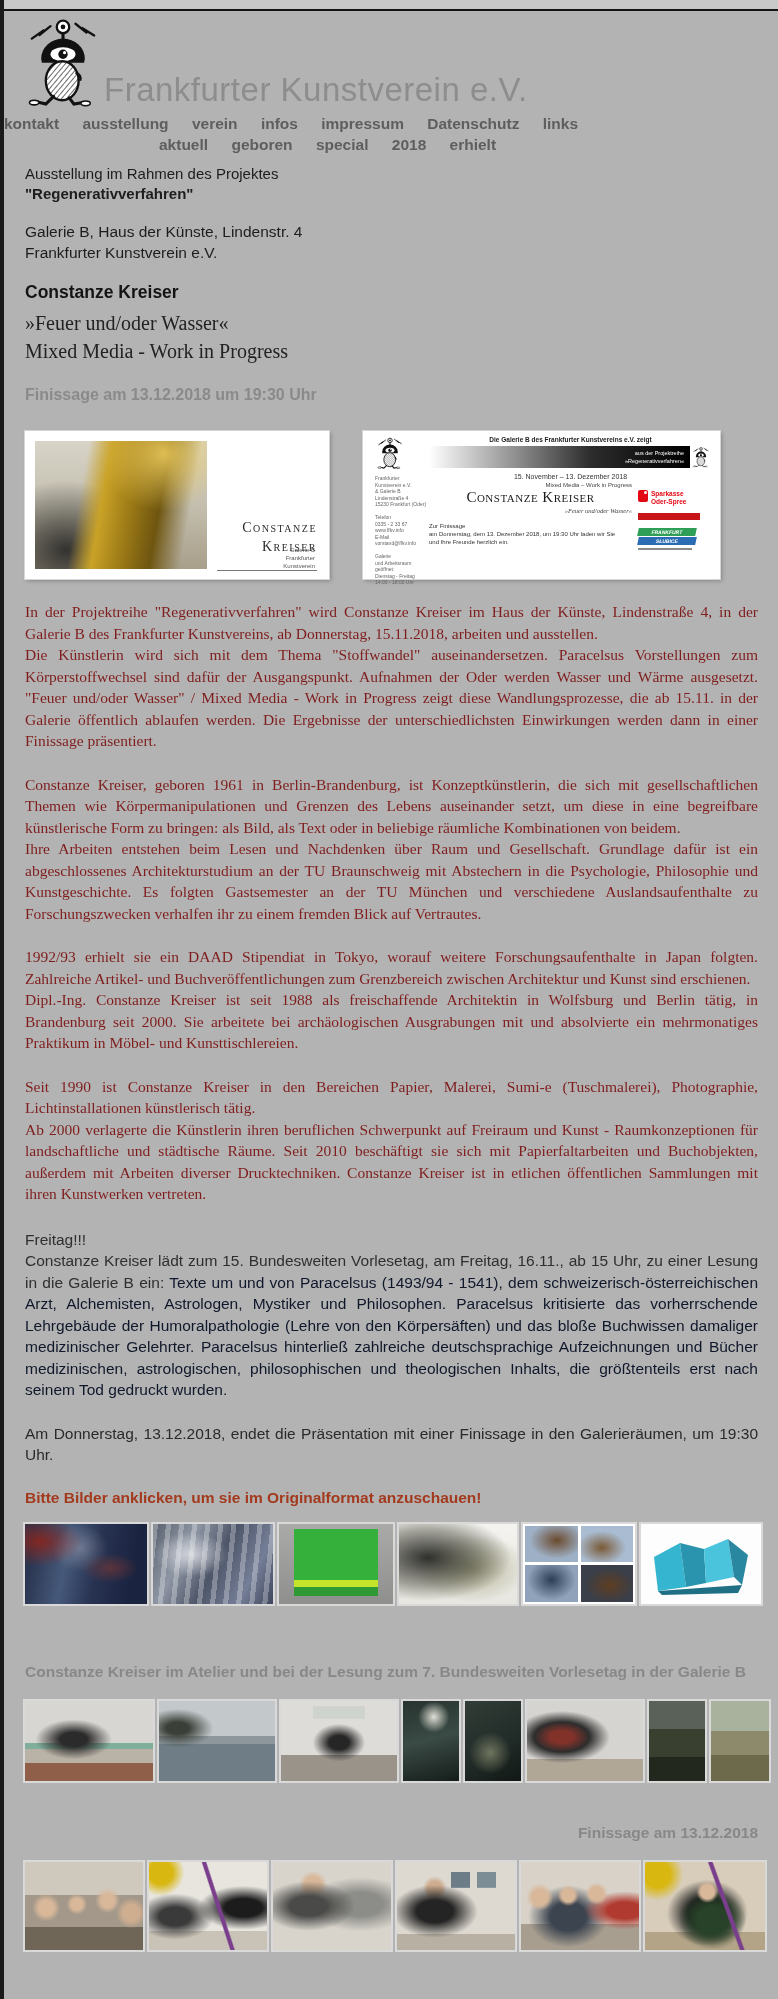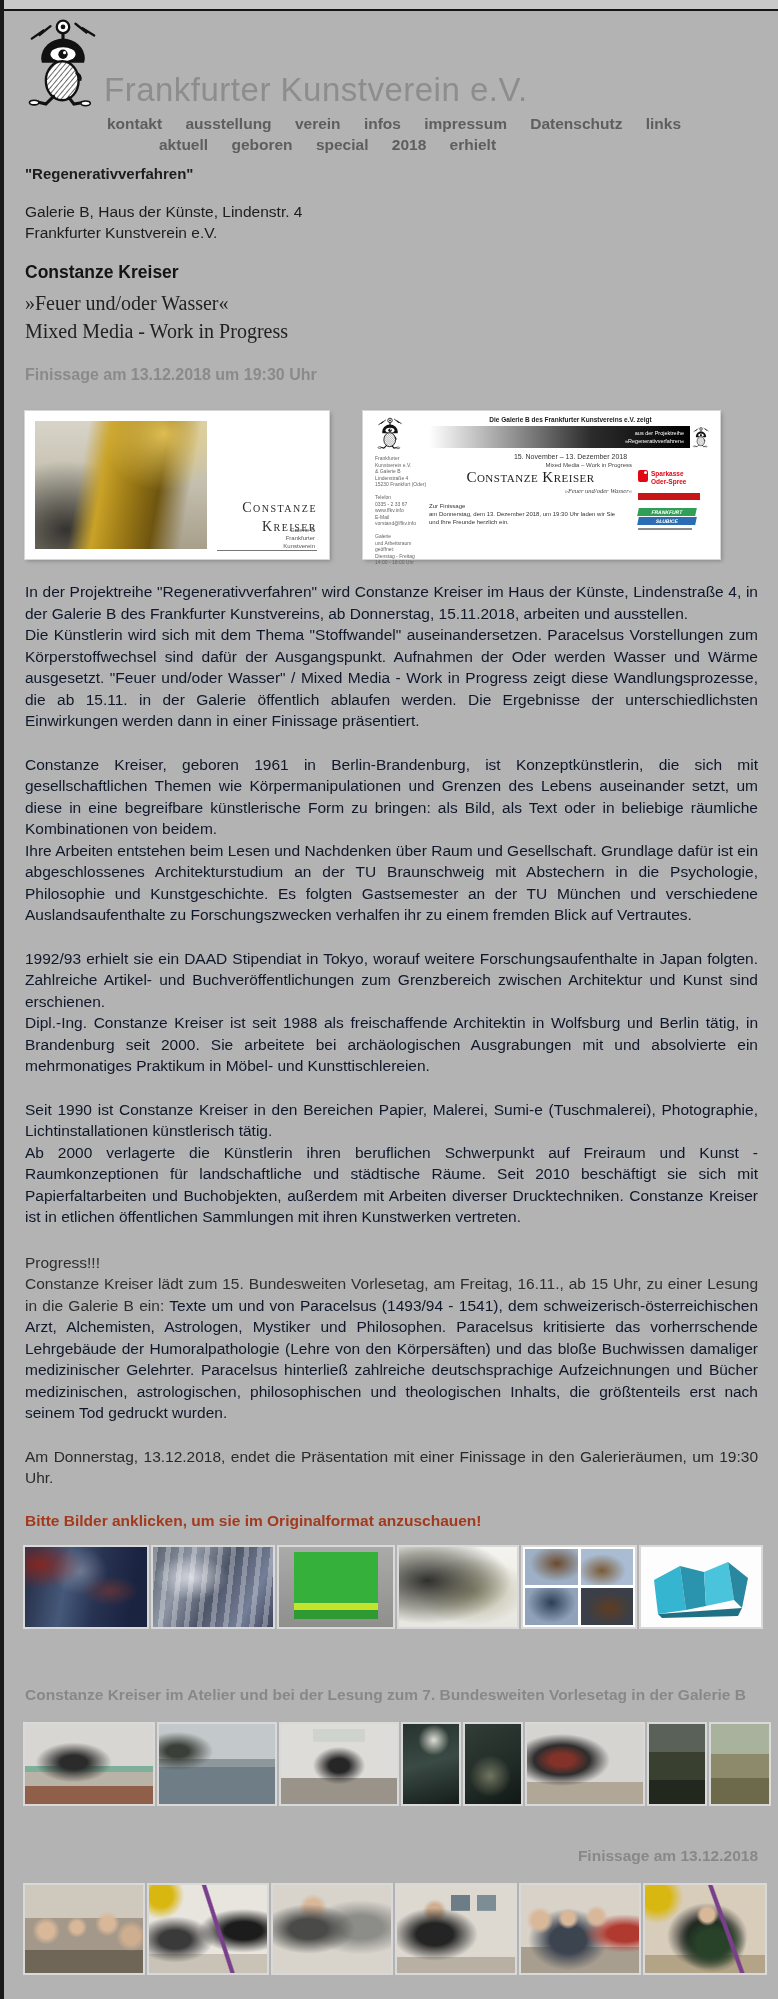--- a/index.html
+++ b/index.html
@@ -8,21 +8,21 @@
         border-left:4px solid #1a1a1a;box-sizing:border-box;overflow:hidden;}
   .top-strip{height:9px;background:#c9c9c9;border-bottom:2px solid #141414;}
 
   
   .header{position:relative;height:102px;}
   .logo-main{position:absolute;left:20px;top:2px;}
   .site-title{position:absolute;left:100px;top:60px;font-size:33px;color:#8d8d8d;letter-spacing:.5px;}
 
   
   .nav{font-weight:bold;font-size:15.5px;color:#5e5e5e;line-height:21px;}
-  .nav-row1{margin-left:103px;}
+  .nav-row1{}
   .nav-row2{margin-left:155px;}
   .nav span{margin-right:19px;cursor:pointer;}
 
   .content{margin:0 20px 0 21px;}
 
   .intro{margin-top:9px;font-size:15px;color:#1d1d1d;line-height:20px;}
   .intro .b{font-weight:bold;}
 
   .dates{margin-top:17px;font-size:15.5px;color:#1d1d1d;line-height:21px;}
   .dates .b{font-weight:bold;}
@@ -78,22 +78,22 @@
   .spk-text{color:#e30613;font-weight:bold;font-size:6.5px;line-height:7.5px;white-space:pre-line;}
   .spk-bar{width:62px;height:7px;background:#c81618;margin-top:8px;}
   .fs-badge{margin-top:8px;width:58px;}
   .fs-top{background:#2f9e57;color:#fff;font-size:5px;font-weight:bold;padding:1px 3px;
       transform:skewX(-12deg);text-align:center;}
   .fs-bot{background:#2a6db5;color:#fff;font-size:5px;font-weight:bold;padding:1px 3px;
       transform:skewX(-12deg);text-align:center;margin-top:1px;}
   .fs-line{height:2px;background:#8a8a8a;margin-top:3px;width:54px;}
 
   
-  .para{margin-top:22px;font-size:15.5px;line-height:21.5px;color:#0f172a;
-        text-align:justify;white-space:pre-line;}
+  .para{margin-top:22px;font-size:15.5px;line-height:21.5px;color:#7f1d1d;
+        text-align:justify;white-space:pre-line;font-family:Liberation Serif, serif;}
   .achtung-title{margin-top:24px;font-size:15.5px;color:#2f2f2f;line-height:21.5px;}
   .achtung-para{font-size:15.5px;line-height:21.5px;text-align:justify;}
   .achtung-para .dark{color:#2f2f2f;}
   .achtung-para .grey{color:#0f172a;}
   .closing{margin-top:22px;font-size:15.5px;line-height:21.5px;color:#2a2a2a;text-align:justify;}
   .click-note{margin-top:23px;font-size:15.5px;font-weight:bold;color:#a33a1d;}
 
   
   .thumb-row{display:flex;gap:6px;margin-top:17px;align-items:flex-start;}
   .thumb{height:80px;box-shadow:0 0 0 2px #d9d9d9;flex:none;cursor:pointer;}
@@ -240,20 +240,21 @@
       <span>geboren</span>
       <span>special</span>
       <span>2018</span>
       <span>erhielt</span>
     </div>
   </div>
 
   <div class="content">
 
     <div class="intro">
+      <div>Ausstellung im Rahmen des Projektes</div>
       <div class="b">"Regenerativverfahren"</div>
     </div>
 
     <div class="dates">
       <div>Galerie B, Haus der Künste, Lindenstr. 4</div>
       <div>Frankfurter Kunstverein e.V.</div>
     </div>
 
     <div class="artist">
       <div class="artist-name">Constanze Kreiser</div>
@@ -340,21 +341,21 @@
 
     <div class="para">In der Projektreihe "Regenerativverfahren" wird Constanze Kreiser im Haus der Künste, Lindenstraße 4, in der Galerie B des Frankfurter Kunstvereins, ab Donnerstag, 15.11.2018, arbeiten und ausstellen.
 Die Künstlerin wird sich mit dem Thema "Stoffwandel" auseinandersetzen. Paracelsus Vorstellungen zum Körperstoffwechsel sind dafür der Ausgangspunkt. Aufnahmen der Oder werden Wasser und Wärme ausgesetzt. "Feuer und/oder Wasser" / Mixed Media - Work in Progress zeigt diese Wandlungsprozesse, die ab 15.11. in der Galerie öffentlich ablaufen werden. Die Ergebnisse der unterschiedlichsten Einwirkungen werden dann in einer Finissage präsentiert.</div>
     <div class="para">Constanze Kreiser, geboren 1961 in Berlin-Brandenburg, ist Konzeptkünstlerin, die sich mit gesellschaftlichen Themen wie Körpermanipulationen und Grenzen des Lebens auseinander setzt, um diese in eine begreifbare künstlerische Form zu bringen: als Bild, als Text oder in beliebige räumliche Kombinationen von beidem.
 Ihre Arbeiten entstehen beim Lesen und Nachdenken über Raum und Gesellschaft. Grundlage dafür ist ein abgeschlossenes Architekturstudium an der TU Braunschweig mit Abstechern in die Psychologie, Philosophie und Kunstgeschichte. Es folgten Gastsemester an der TU München und verschiedene Auslandsaufenthalte zu Forschungszwecken verhalfen ihr zu einem fremden Blick auf Vertrautes.</div>
     <div class="para">1992/93 erhielt sie ein DAAD Stipendiat in Tokyo, worauf weitere Forschungsaufenthalte in Japan folgten. Zahlreiche Artikel- und Buchveröffentlichungen zum Grenzbereich zwischen Architektur und Kunst sind erschienen.
 Dipl.-Ing. Constanze Kreiser ist seit 1988 als freischaffende Architektin in Wolfsburg und Berlin tätig, in Brandenburg seit 2000. Sie arbeitete bei archäologischen Ausgrabungen mit und absolvierte ein mehrmonatiges Praktikum in Möbel- und Kunsttischlereien.</div>
     <div class="para">Seit 1990 ist Constanze Kreiser in den Bereichen Papier, Malerei, Sumi-e (Tuschmalerei), Photographie, Lichtinstallationen künstlerisch tätig.
 Ab 2000 verlagerte die Künstlerin ihren beruflichen Schwerpunkt auf Freiraum und Kunst - Raumkonzeptionen für landschaftliche und städtische Räume. Seit 2010 beschäftigt sie sich mit Papierfaltarbeiten und Buchobjekten, außerdem mit Arbeiten diverser Drucktechniken. Constanze Kreiser ist in etlichen öffentlichen Sammlungen mit ihren Kunstwerken vertreten.</div>
 
-    <div class="achtung-title">Progress!!!</div>
+    <div class="achtung-title">Freitag!!!</div>
     <div class="achtung-para"><span class="dark">Constanze Kreiser lädt zum 15. Bundesweiten Vorlesetag, am Freitag, 16.11., ab 15 Uhr, zu einer Lesung in die Galerie B ein: </span><span class="grey">Texte um und von Paracelsus (1493/94 - 1541), dem schweizerisch-österreichischen Arzt, Alchemisten, Astrologen, Mystiker und Philosophen. Paracelsus kritisierte das vorherrschende Lehrgebäude der Humoralpathologie (Lehre von den Körpersäften) und das bloße Buchwissen damaliger medizinischer Gelehrter. Paracelsus hinterließ zahlreiche deutschsprachige Aufzeichnungen und Bücher medizinischen, astrologischen, philosophischen und theologischen Inhalts, die größtenteils erst nach seinem Tod gedruckt wurden.</span></div>
 
     <div class="closing">Am Donnerstag, 13.12.2018, endet die Präsentation mit einer Finissage in den Galerieräumen, um 19:30 Uhr.</div>
 
     <div class="click-note">Bitte Bilder anklicken, um sie im Originalformat anzuschauen!</div>
 
     <div class="thumb-row">
       <div class="thumb r1t1"></div>
       <div class="thumb r1t2"></div>
       <div class="thumb r1t3"></div>

